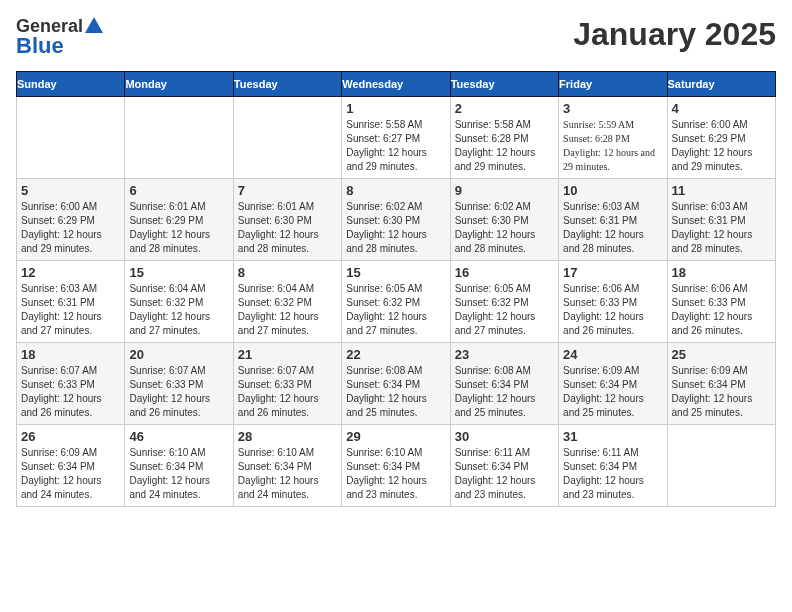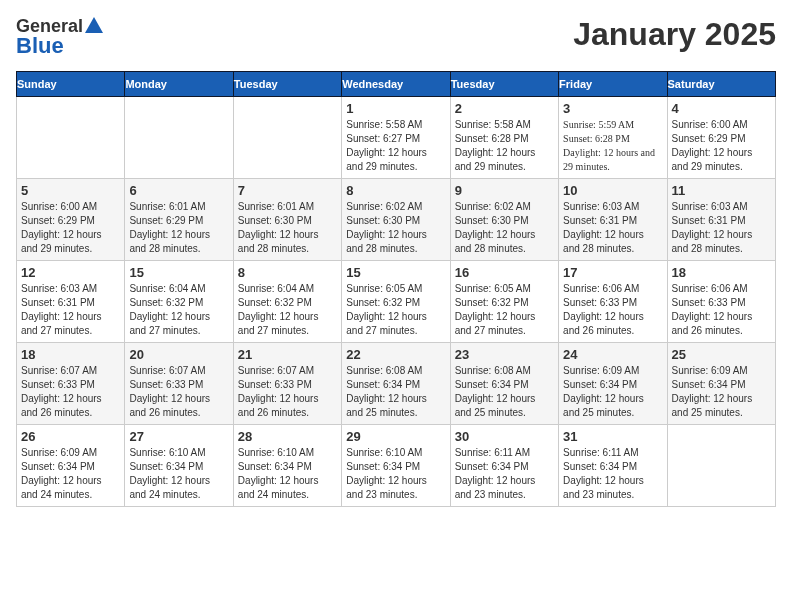--- a/index.html
+++ b/index.html
@@ -271,21 +271,21 @@
         </td>
       </tr>
       <tr>
         <td>
           <div class="day-number">26</div>
           <div class="day-info" style="white-space: pre-line;">Sunrise: 6:09 AM
 Sunset: 6:34 PM
 Daylight: 12 hours and 24 minutes.</div>
         </td>
         <td>
-          <div class="day-number">27</div>
+          <div class="day-number">46</div>
           <div class="day-info" style="white-space: pre-line;">Sunrise: 6:10 AM
 Sunset: 6:34 PM
 Daylight: 12 hours and 24 minutes.</div>
         </td>
         <td>
           <div class="day-number">28</div>
           <div class="day-info" style="white-space: pre-line;">Sunrise: 6:10 AM
 Sunset: 6:34 PM
 Daylight: 12 hours and 24 minutes.</div>
         </td>

